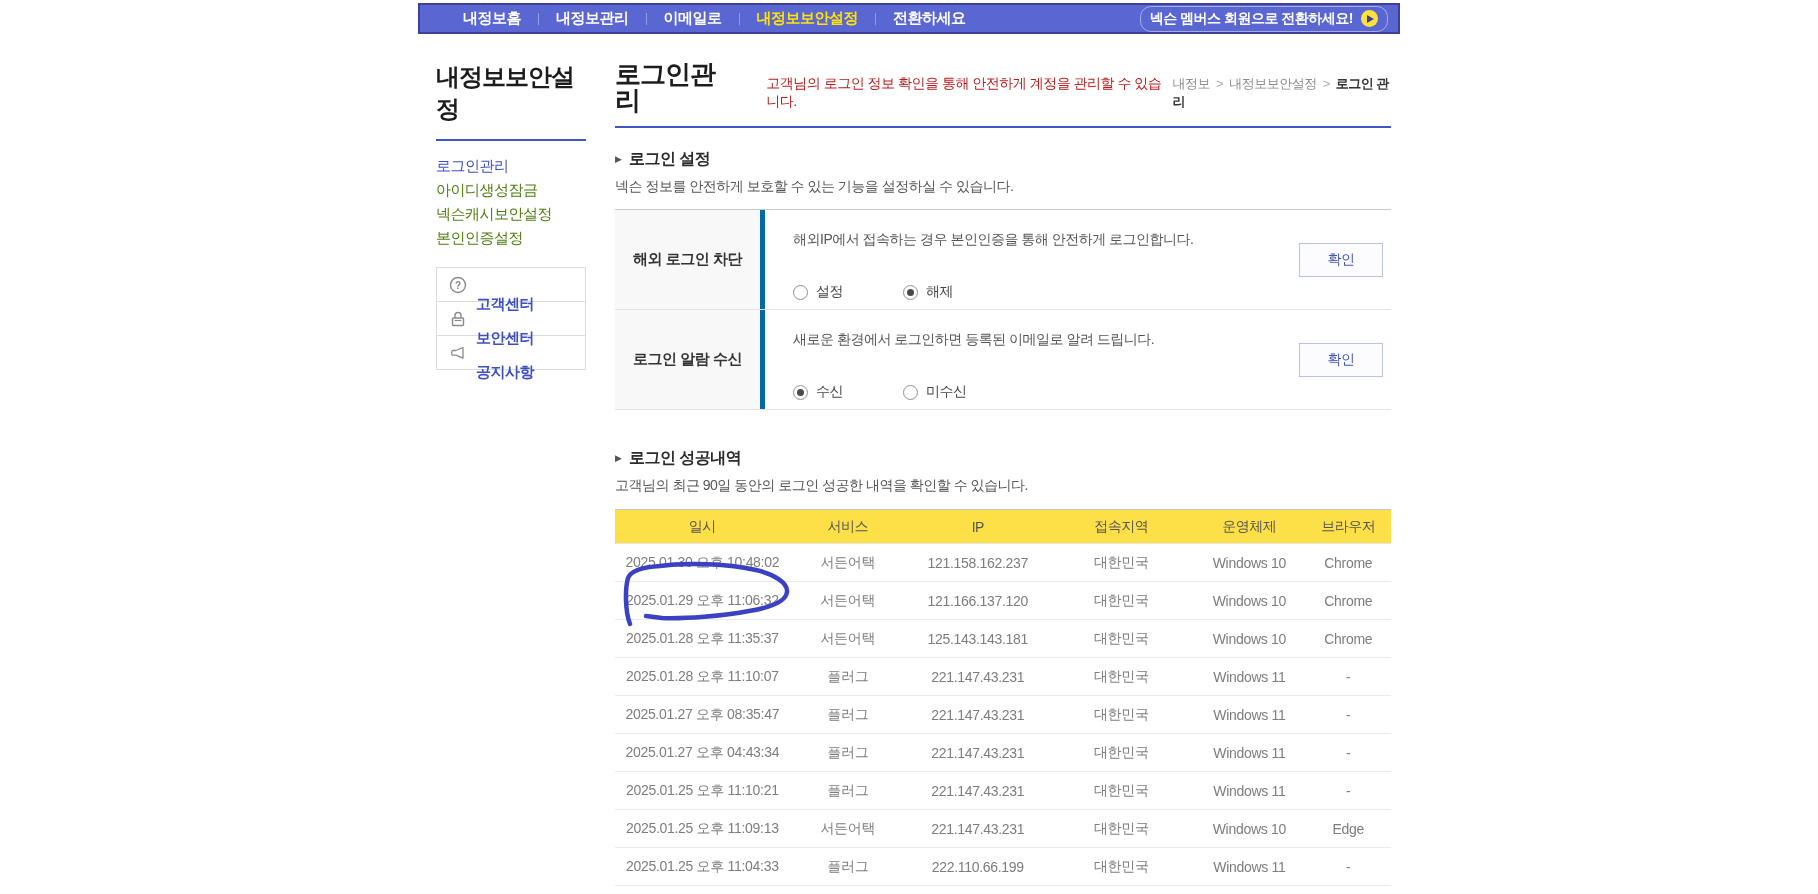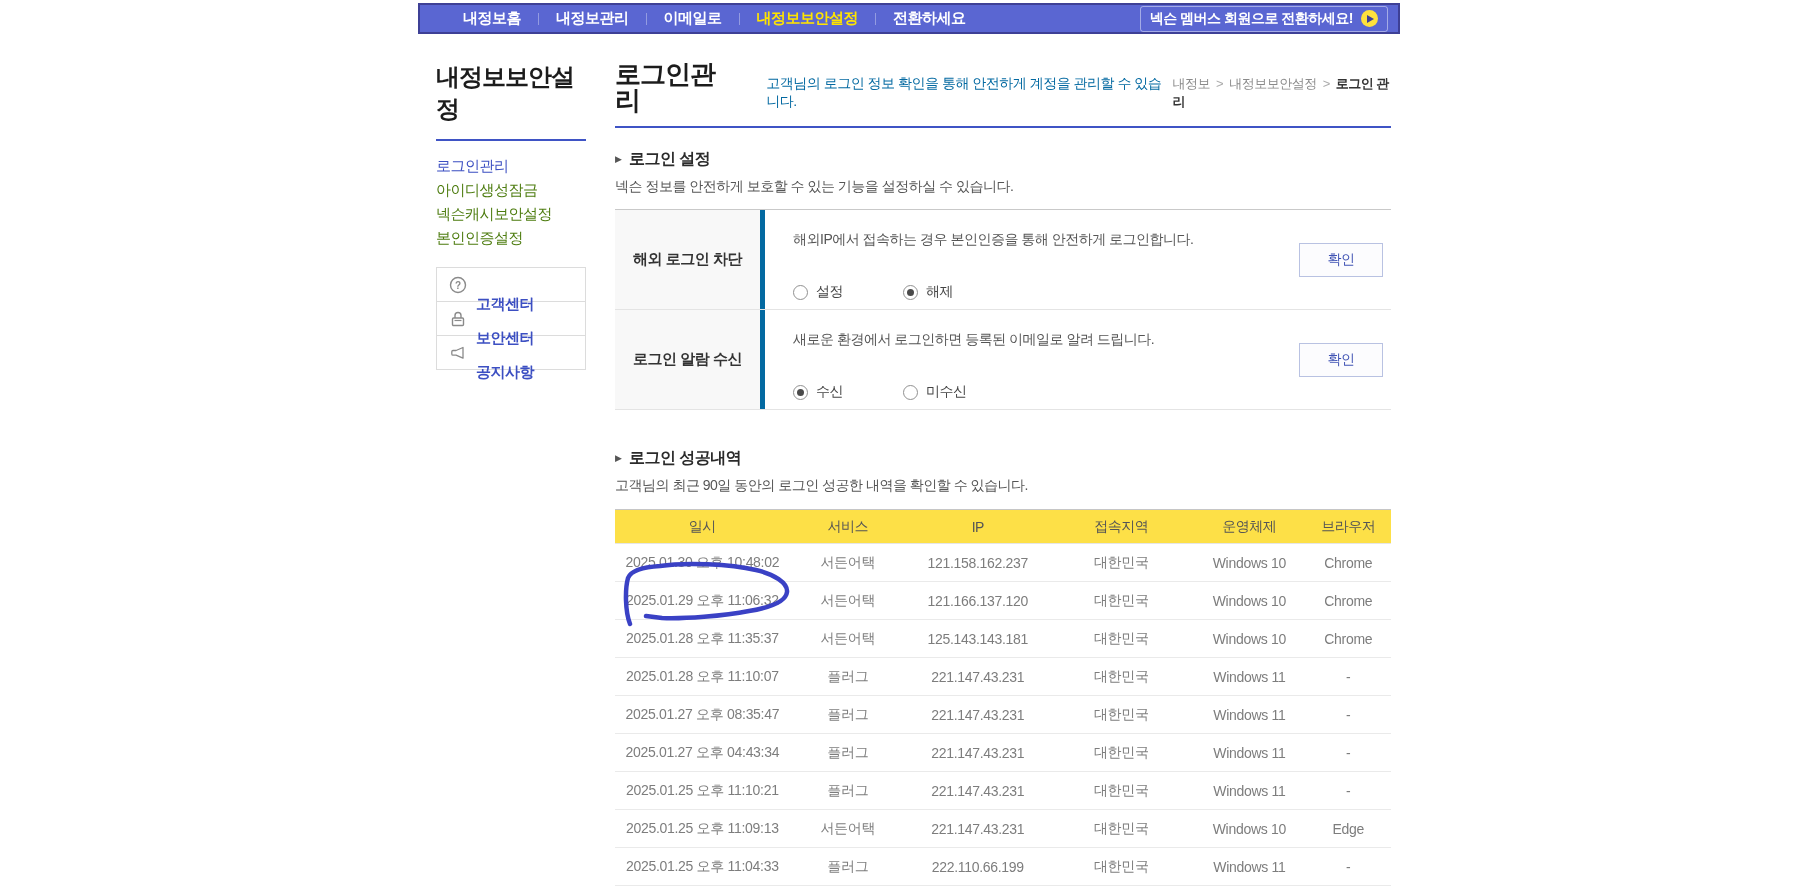--- a/index.html
+++ b/index.html
@@ -8,21 +8,21 @@
   .container { width:982px; margin:0 auto; }
 
   
   .topbar { margin-top:3px; height:31px; background:#5a66d2; border:2px solid #3e4096;
     display:flex; align-items:center; padding:0 10px 0 26px; }
   .nav-item { color:#ffffff; font-size:15px; font-weight:bold; padding:0 17px; cursor:pointer;
     letter-spacing:-0.5px; white-space:nowrap; }
   .nav-item.active { color:#ffe400; }
   .nav-sep { width:1px; height:12px; background:rgba(255,255,255,0.35); }
   .member-banner { margin-left:auto; display:flex; align-items:center; gap:8px;
-    border:1px solid rgba(255,255,255,0.45); border-radius:3px; padding:3px 9px; cursor:pointer; }
+    border:1px solid rgba(255,255,255,0.45); border-radius:11px; padding:3px 9px; cursor:pointer; }
   .member-banner span.txt { color:#fff; font-size:14px; font-weight:bold; letter-spacing:-0.5px; }
   .play-circle { width:17px; height:17px; border-radius:50%; background:#ffe13d; position:relative; }
   .play-circle::after { content:""; position:absolute; left:6px; top:4.5px;
     border-left:7px solid #3e4096; border-top:4px solid transparent; border-bottom:4px solid transparent; }
 
   
   .content { display:flex; padding:0 9px 0 18px; }
   .sidebar { width:150px; margin-right:29px; flex:none; }
   .main { flex:1; min-width:0; }
 
@@ -36,21 +36,21 @@
   .side-boxes { margin-top:18px; }
   .side-box { height:35px; border:1px solid #dcdcdc; margin-top:-1px; background:#fff;
     display:flex; align-items:center; padding-left:12px; gap:9px; cursor:pointer; }
   .side-box .label { font-size:15px; font-weight:bold; color:#3c4fc2; letter-spacing:-0.5px;margin-top:40px; }
   .side-box svg { display:block; }
 
   
   .main-header { display:flex; align-items:flex-end; padding:27px 0 13px;
     border-bottom:2px solid #3f54c5; }
   .page-title { font-size:26px; font-weight:bold; color:#1c1c1c; letter-spacing:-1px; line-height:1;}
-  .page-sub { font-size:14px; color:#0369a1; margin-left:32px; letter-spacing:-0.5px; padding-bottom:2px;}
+  .page-sub { font-size:14px; color:#b91c1c; margin-left:32px; letter-spacing:-0.5px; padding-bottom:2px;}
   .breadcrumb { margin-left:auto; font-size:13px; color:#8a8a8a; letter-spacing:-0.5px; padding-bottom:2px;}
   .breadcrumb .sep { margin:0 6px; color:#aaa; }
   .breadcrumb .current { color:#333; font-weight:bold; }
 
   
   .section-head { margin-top:21px; display:flex; align-items:center; gap:7px; }
   .tri-bullet { font-size:9px; color:#555; line-height:1; }
   .section-title { font-size:16px; font-weight:bold; color:#2b2b2b; letter-spacing:-0.5px; }
   .section-desc { font-size:14px; color:#555; margin-top:8px; letter-spacing:-0.5px; }
 

